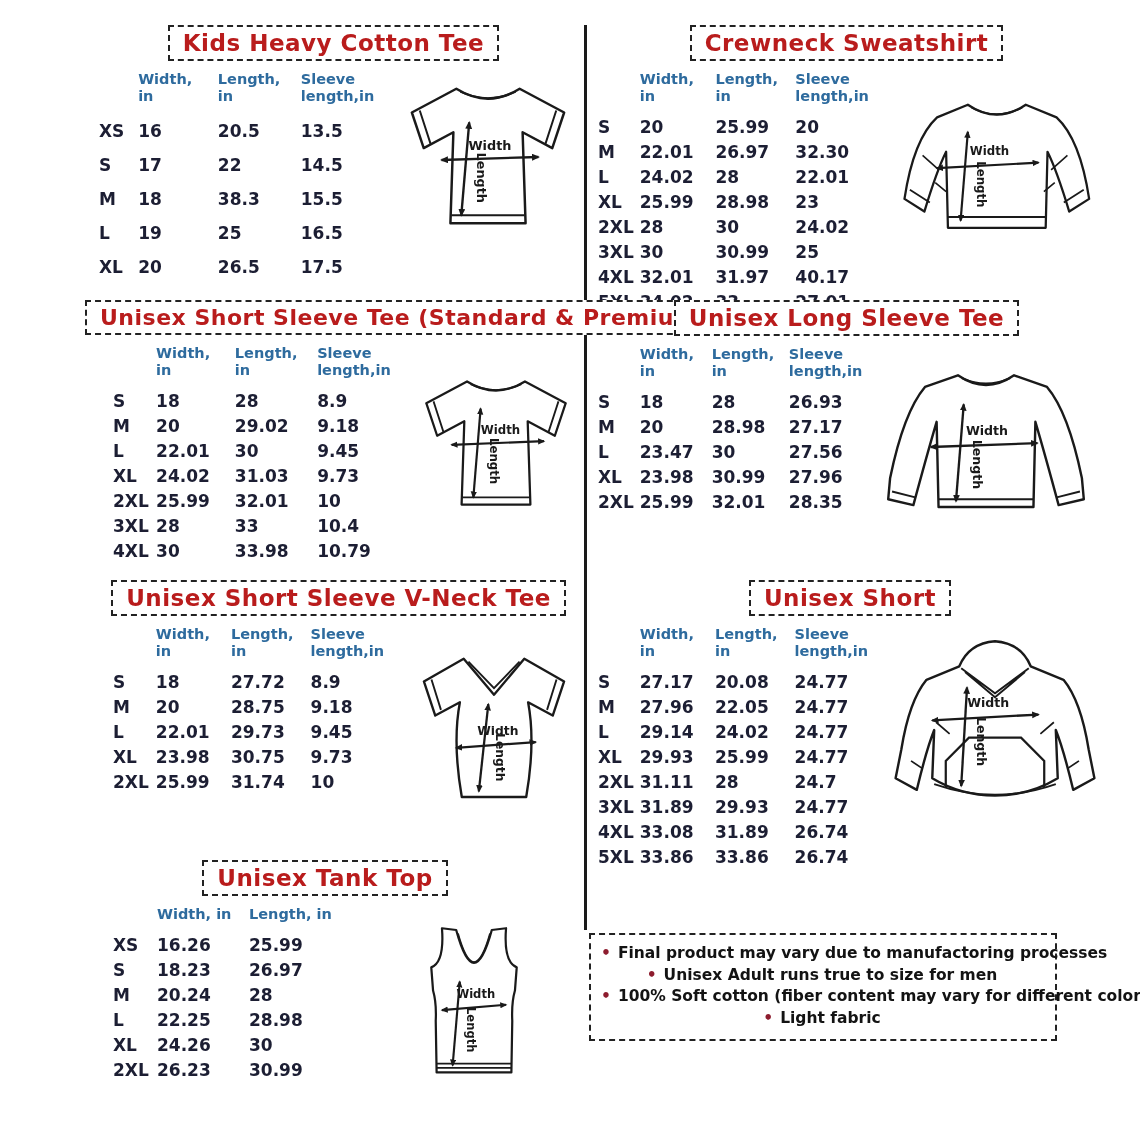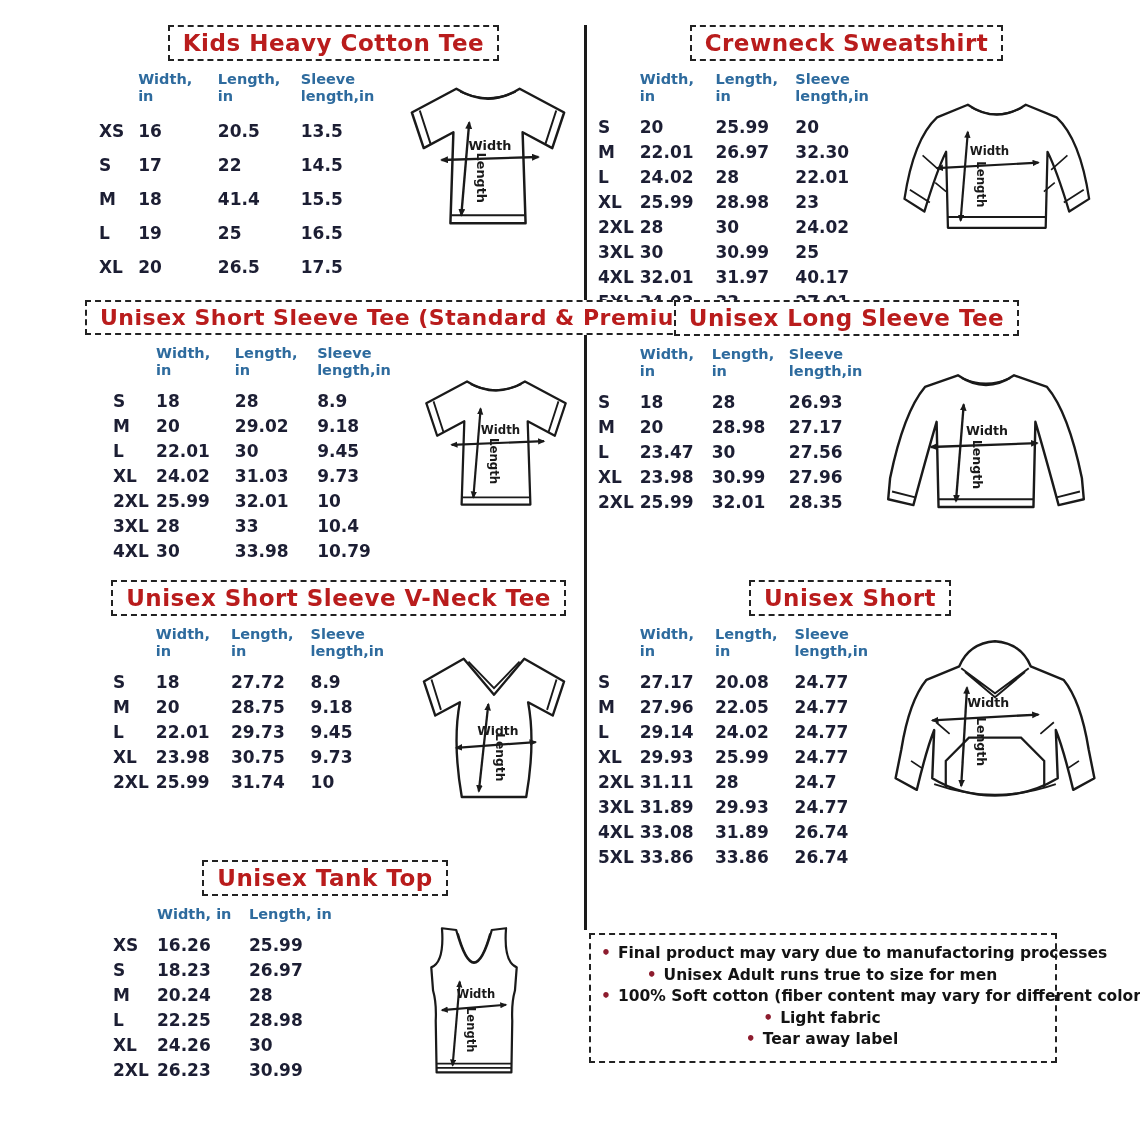--- a/index.html
+++ b/index.html
@@ -71,21 +71,21 @@
             </tr>
             <tr>
               <td class="c-size">S</td>
               <td class="c-num">17</td>
               <td class="c-num">22</td>
               <td class="c-num">14.5</td>
             </tr>
             <tr>
               <td class="c-size">M</td>
               <td class="c-num">18</td>
-              <td class="c-num">41.4</td>
+              <td class="c-num">38.3</td>
               <td class="c-num">15.5</td>
             </tr>
             <tr>
               <td class="c-size">L</td>
               <td class="c-num">19</td>
               <td class="c-num">25</td>
               <td class="c-num">16.5</td>
             </tr>
             <tr>
               <td class="c-size">XL</td>
@@ -502,15 +502,14 @@
         <text transform="rotate(90 62 130)" x="62" y="130" font-size="13" text-anchor="middle">Length</text>
       </svg>
     </div>
   </section>
 
   <div class="notes-box">
       <div class="note"><span class="bullet">•</span><span>Final product may vary due to manufactoring processes</span></div>
       <div class="note"><span class="bullet">•</span><span>Unisex Adult runs true to size for men</span></div>
       <div class="note"><span class="bullet">•</span><span>100% Soft cotton (fiber content may vary for different colors)</span></div>
       <div class="note"><span class="bullet">•</span><span>Light fabric</span></div>
-      <div class="note"><span class="bullet">•</span><span>Tear away label</span></div>
     </div>
 </div>
 
 </body></html>

